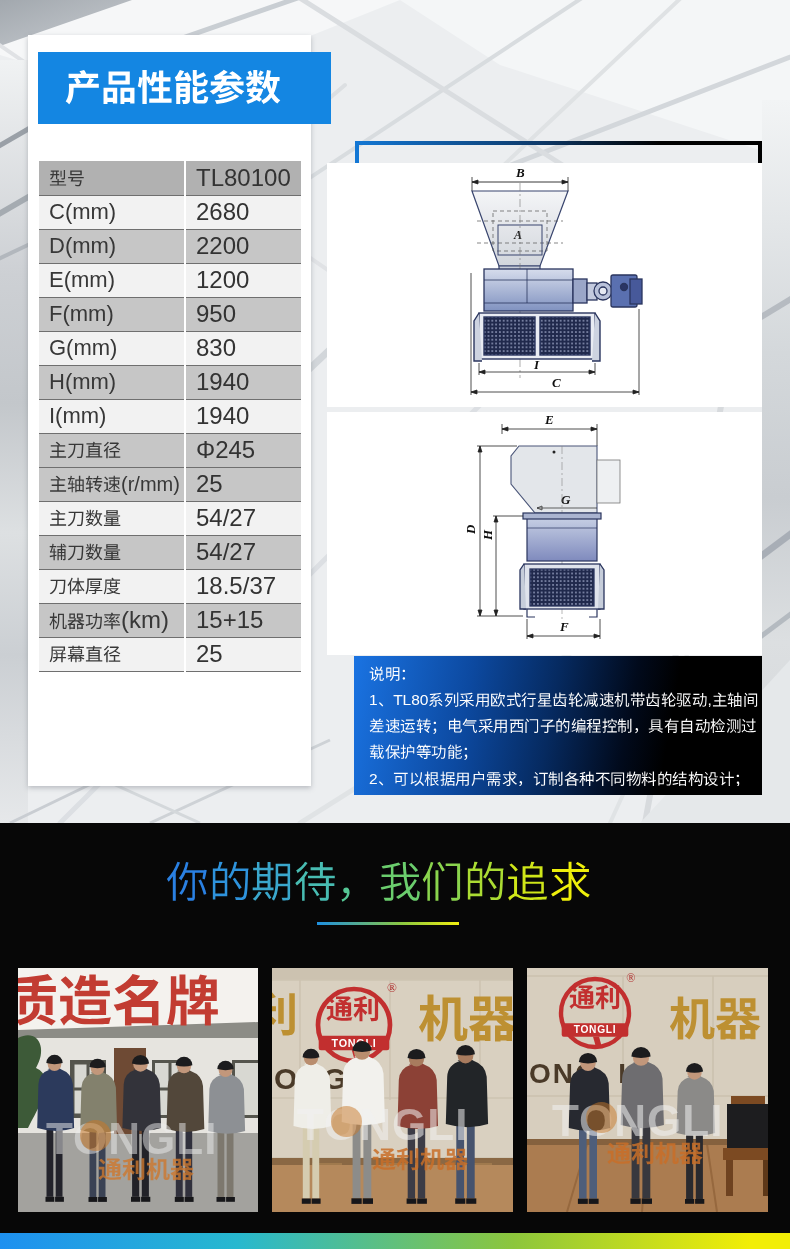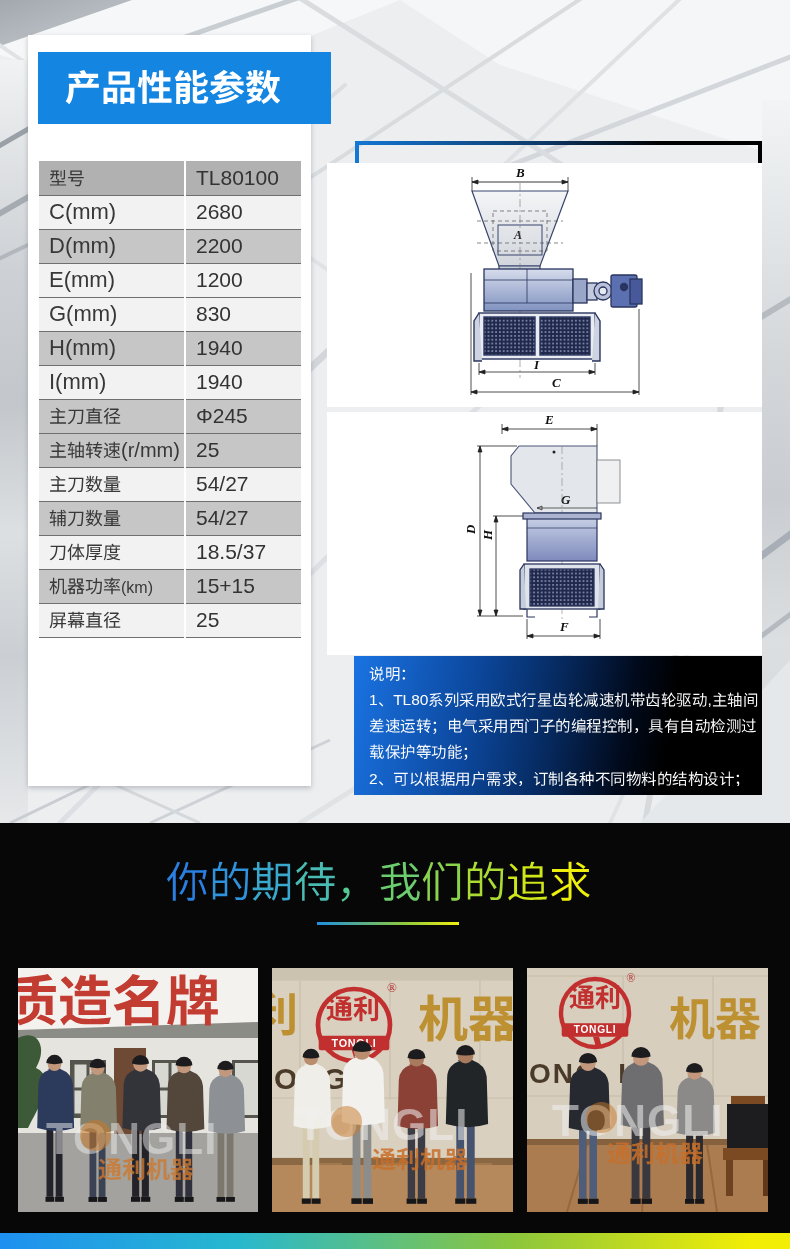--- a/index.html
+++ b/index.html
@@ -4,21 +4,21 @@
 html,body{width:790px;height:1249px;font-family:"Liberation Sans",sans-serif}
 body{position:relative;overflow:hidden;background:#eceef0}
 .abs{position:absolute}
 svg.h{width:1em;height:1em;vertical-align:-0.13em;fill:currentColor;display:inline-block}
 .tbl{border-collapse:collapse;width:262px;font-size:22px;color:#383838}
 .cn{font-size:18px}
 .tbl td{height:34px;padding:0 0 0 10px;border-bottom:1px solid #6f6f6f;vertical-align:middle;white-space:nowrap;overflow:hidden}
 .tbl tr.g td{background:#c6c6c6}
 .tbl tr.l td{background:#f2f2f2}
 .tbl tr.hd td{background:#b1b1b1}
-.tbl td.v{border-left:2px solid #fff;font-size:21px;color:#333}
+.tbl td.v{border-left:2px solid #fff;font-size:24px;color:#333}
 </style></head><body>
 <svg class="abs" style="left:0;top:0" width="790" height="823" viewBox="0 0 790 823">
 <defs>
 <linearGradient id="lstrip" x1="0" y1="0" x2="0" y2="1">
 <stop offset="0" stop-color="#f0f2f3"></stop>
         <stop offset="0.28" stop-color="#cdd0d4"></stop>
 <stop offset="0.45" stop-color="#c3c7cb"></stop>
         <stop offset="0.62" stop-color="#dde0e2"></stop>
 <stop offset="0.78" stop-color="#cbcfd3"></stop>
         <stop offset="1" stop-color="#e6e8ea"></stop>
@@ -95,20 +95,24 @@
         <td class="v">2680</td>
       </tr>
       <tr class="g">
         <td style="width:146px">D(mm)</td>
         <td class="v">2200</td>
       </tr>
       <tr class="l">
         <td style="width:146px">E(mm)</td>
         <td class="v">1200</td>
       </tr>
+      <tr class="g">
+        <td style="width:146px">F(mm)</td>
+        <td class="v">950</td>
+      </tr>
       <tr class="l">
         <td style="width:146px">G(mm)</td>
         <td class="v">830</td>
       </tr>
       <tr class="g">
         <td style="width:146px">H(mm)</td>
         <td class="v">1940</td>
       </tr>
       <tr class="l">
         <td style="width:146px">I(mm)</td>
@@ -176,21 +180,21 @@
       </tr>
       <tr class="g">
         <td style="width:146px"><span class="cn"><svg class="h" viewBox="0 -88 100 100">
               <use href="#g21"></use>
             </svg><svg class="h" viewBox="0 -88 100 100">
               <use href="#g22"></use>
             </svg><svg class="h" viewBox="0 -88 100 100">
               <use href="#g23"></use>
             </svg><svg class="h" viewBox="0 -88 100 100">
               <use href="#g24"></use>
-            </svg></span><span style="font-size:16px">(km)</span></td>
+            </svg></span><span style="font-size:24px">(km)</span></td>
         <td class="v">15+15</td>
       </tr>
       <tr class="l">
         <td style="width:146px"><span class="cn"><svg class="h" viewBox="0 -88 100 100">
               <use href="#g25"></use>
             </svg><svg class="h" viewBox="0 -88 100 100">
               <use href="#g26"></use>
             </svg><svg class="h" viewBox="0 -88 100 100">
               <use href="#g10"></use>
             </svg><svg class="h" viewBox="0 -88 100 100">

